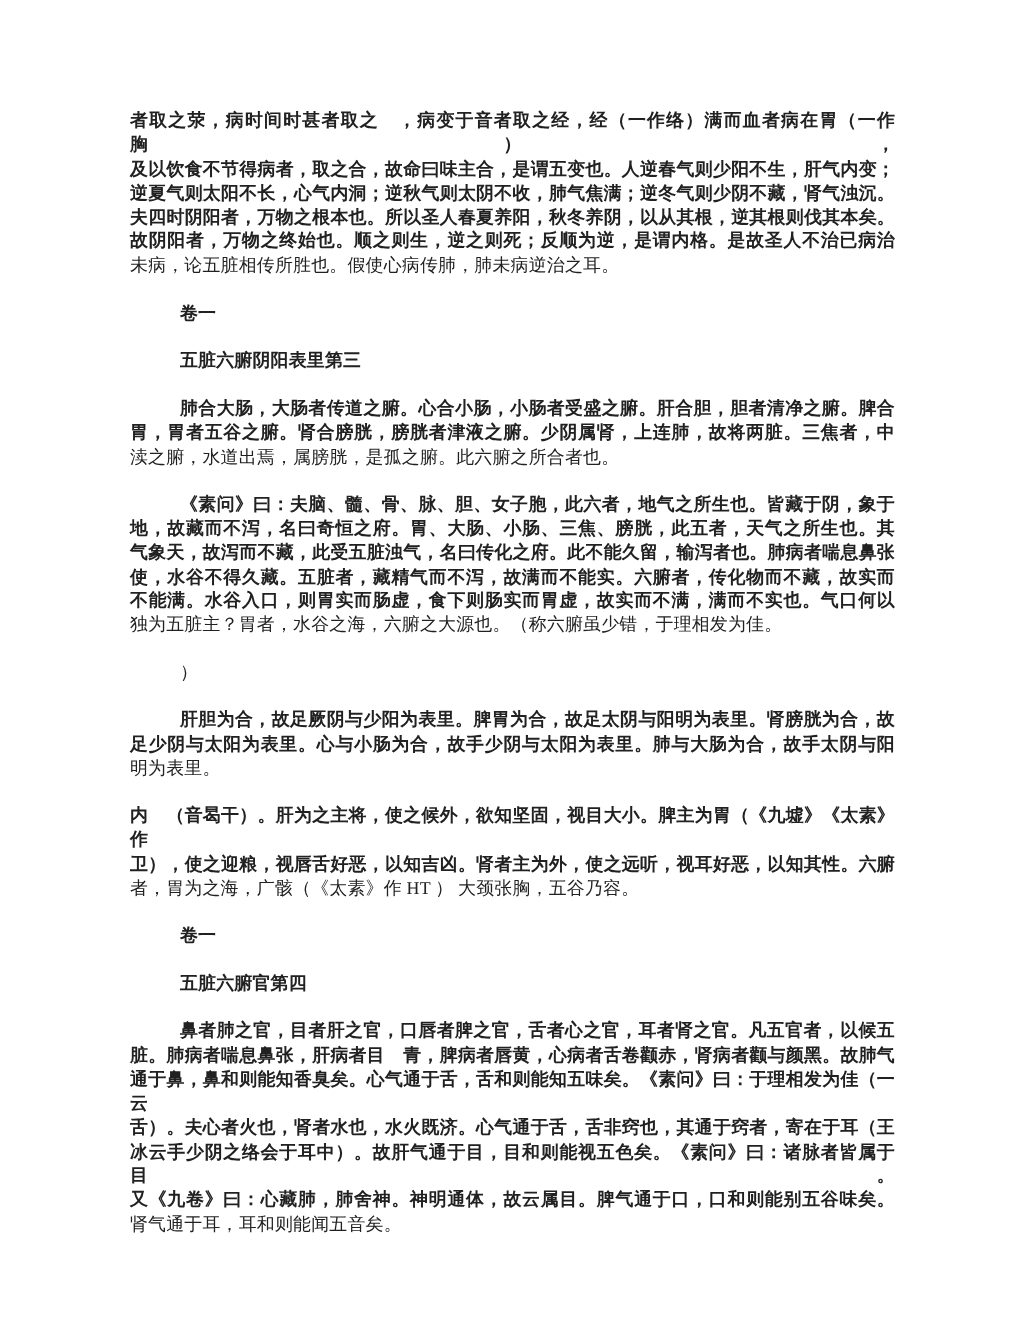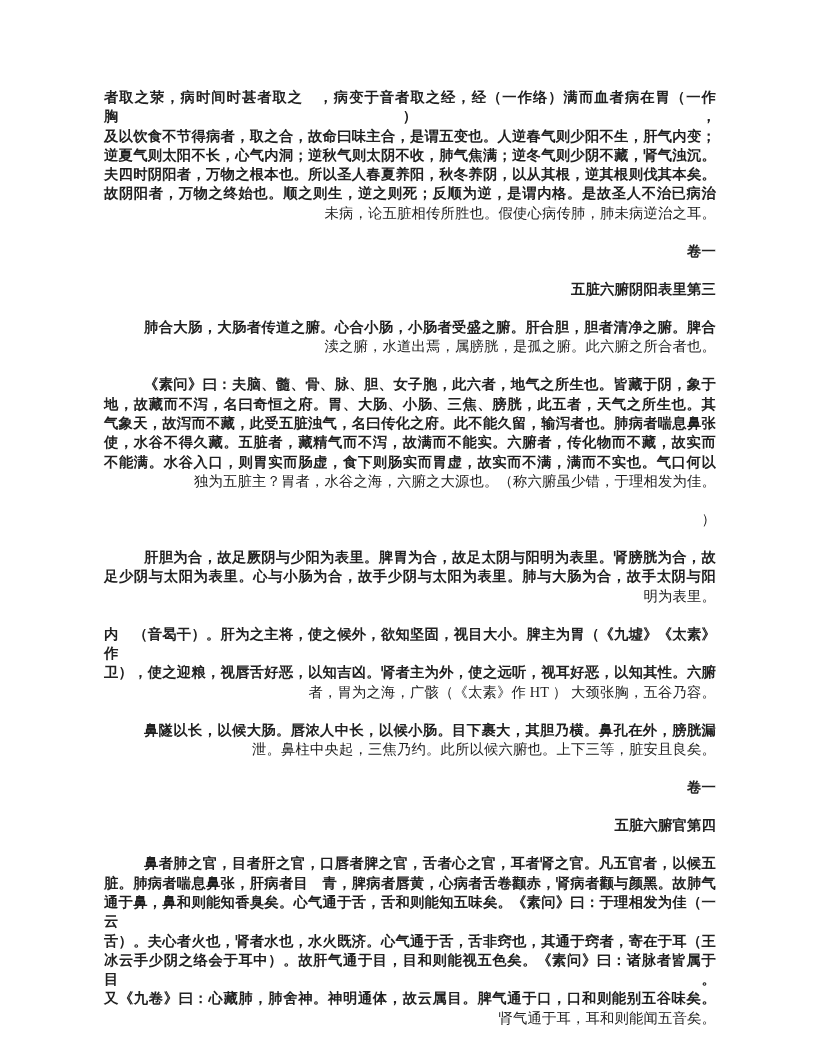--- a/index.html
+++ b/index.html
@@ -21,21 +21,21 @@
     top: 88px;
     width: 612px;
   }
   .block {
     margin: 0 0 18.8px 0;
   }
   .line {
     font-size: 14.3px;
     line-height: 19.3px;
     letter-spacing: 0.2px;
-    text-align: right;
+    text-align: left;
     min-height: 19.3px;
   }
   .line.full {
     text-align: justify;
     text-align-last: justify;
     text-justify: inter-character;
     font-weight: bold;
   }
   .line.indent {
     text-indent: 40px;
@@ -59,20 +59,21 @@
         <div class="line last">未病，论五脏相传所胜也。假使心病传肺，肺未病逆治之耳。</div>
       </div>
       <div class="block heading">
         <div class="line heading-line">卷一</div>
       </div>
       <div class="block heading">
         <div class="line heading-line">五脏六腑阴阳表里第三</div>
       </div>
       <div class="block paragraph">
         <div class="line full indent">肺合大肠，大肠者传道之腑。心合小肠，小肠者受盛之腑。肝合胆，胆者清净之腑。脾合</div>
+        <div class="line full">胃，胃者五谷之腑。肾合膀胱，膀胱者津液之腑。少阴属肾，上连肺，故将两脏。三焦者，中</div>
         <div class="line last">渎之腑，水道出焉，属膀胱，是孤之腑。此六腑之所合者也。</div>
       </div>
       <div class="block paragraph">
         <div class="line full indent">《素问》曰：夫脑、髓、骨、脉、胆、女子胞，此六者，地气之所生也。皆藏于阴，象于</div>
         <div class="line full">地，故藏而不泻，名曰奇恒之府。胃、大肠、小肠、三焦、膀胱，此五者，天气之所生也。其</div>
         <div class="line full">气象天，故泻而不藏，此受五脏浊气，名曰传化之府。此不能久留，输泻者也。肺病者喘息鼻张</div>
         <div class="line full">使，水谷不得久藏。五脏者，藏精气而不泻，故满而不能实。六腑者，传化物而不藏，故实而</div>
         <div class="line full">不能满。水谷入口，则胃实而肠虚，食下则肠实而胃虚，故实而不满，满而不实也。气口何以</div>
         <div class="line last">独为五脏主？胃者，水谷之海，六腑之大源也。（称六腑虽少错，于理相发为佳。</div>
       </div>
@@ -82,24 +83,20 @@
       <div class="block paragraph">
         <div class="line full indent">肝胆为合，故足厥阴与少阳为表里。脾胃为合，故足太阴与阳明为表里。肾膀胱为合，故</div>
         <div class="line full">足少阴与太阳为表里。心与小肠为合，故手少阴与太阳为表里。肺与大肠为合，故手太阴与阳</div>
         <div class="line last">明为表里。</div>
       </div>
       <div class="block paragraph">
         <div class="line full">内　（音曷干）。肝为之主将，使之候外，欲知坚固，视目大小。脾主为胃（《九墟》《太素》作</div>
         <div class="line full">卫），使之迎粮，视唇舌好恶，以知吉凶。肾者主为外，使之远听，视耳好恶，以知其性。六腑</div>
         <div class="line last">者，胃为之海，广骸（《太素》作 HT ） 大颈张胸，五谷乃容。</div>
       </div>
-      <div class="block paragraph">
-        <div class="line full indent">鼻隧以长，以候大肠。唇浓人中长，以候小肠。目下裹大，其胆乃横。鼻孔在外，膀胱漏</div>
-        <div class="line last">泄。鼻柱中央起，三焦乃约。此所以候六腑也。上下三等，脏安且良矣。</div>
-      </div>
       <div class="block heading">
         <div class="line heading-line">卷一</div>
       </div>
       <div class="block heading">
         <div class="line heading-line">五脏六腑官第四</div>
       </div>
       <div class="block paragraph">
         <div class="line full indent">鼻者肺之官，目者肝之官，口唇者脾之官，舌者心之官，耳者肾之官。凡五官者，以候五</div>
         <div class="line full">脏。肺病者喘息鼻张，肝病者目　青，脾病者唇黄，心病者舌卷颧赤，肾病者颧与颜黑。故肺气</div>
         <div class="line full">通于鼻，鼻和则能知香臭矣。心气通于舌，舌和则能知五味矣。《素问》曰：于理相发为佳（一云</div>

